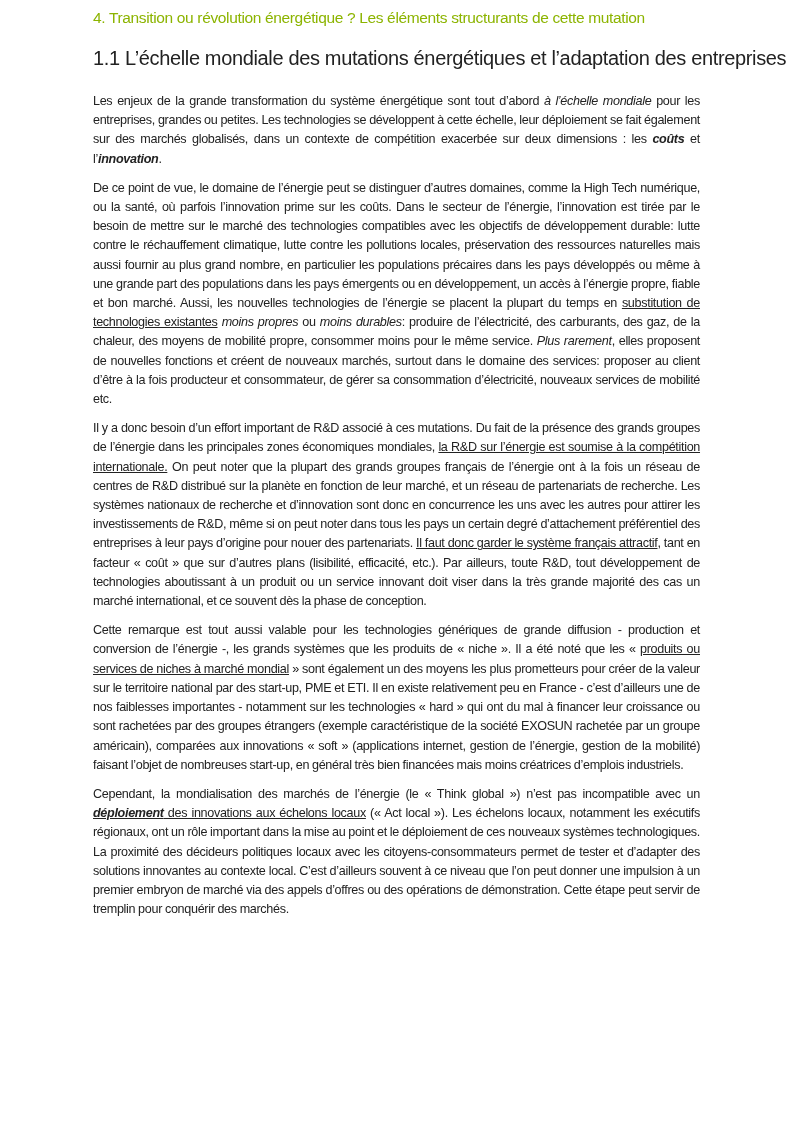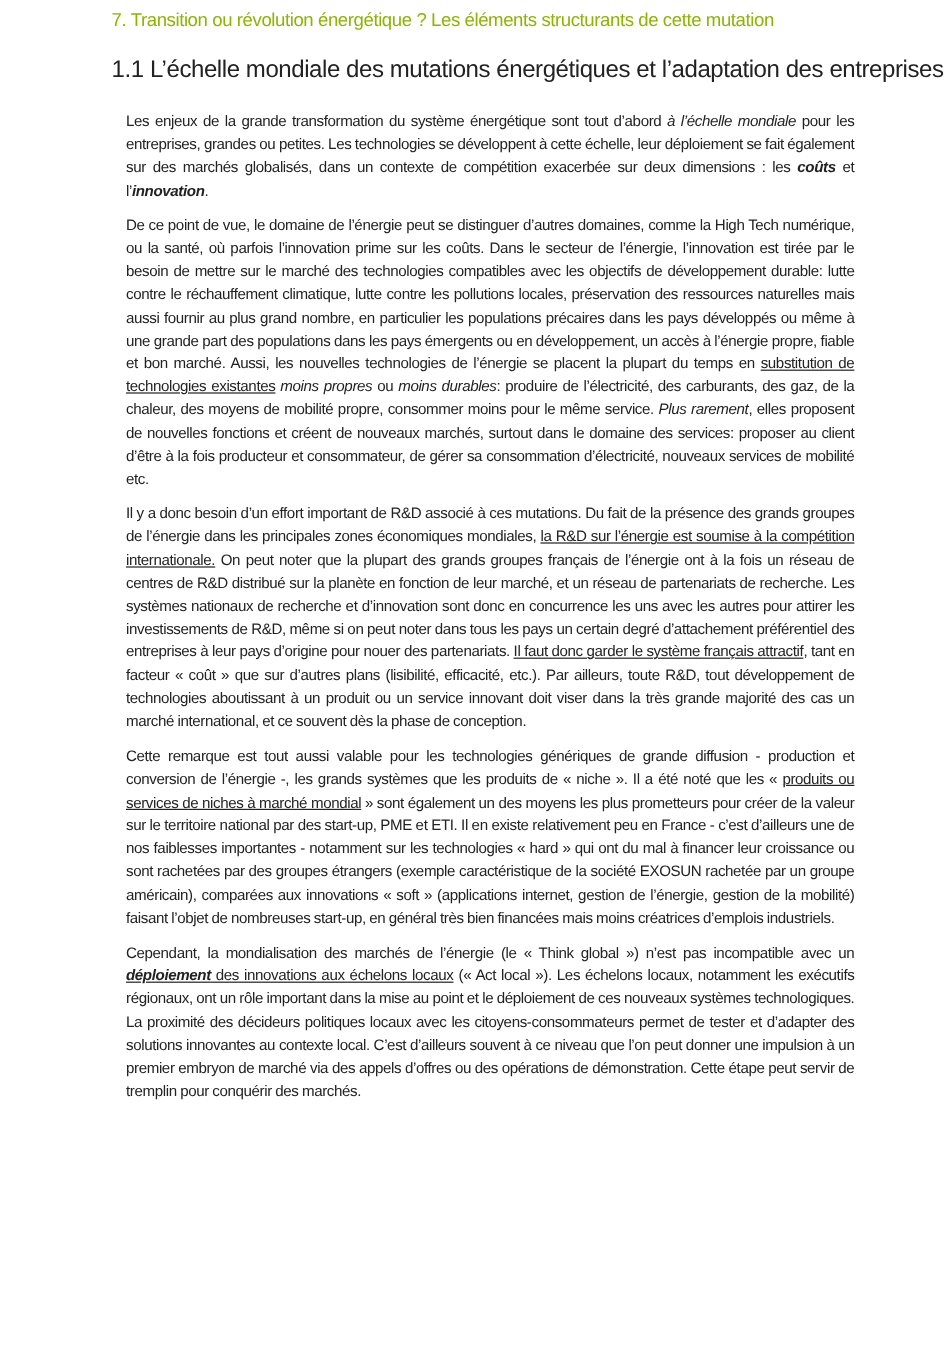--- a/index.html
+++ b/index.html
@@ -9,34 +9,34 @@
       position: absolute; left: 0; top: 9px; width: 640px;
       font-family: "Liberation Sans", sans-serif; font-size: 15.5px;
       color: #8cb400; white-space: nowrap; letter-spacing: -0.35px;
     }
     .h2 {
       position: absolute; left: 0; top: 47px; width: 640px;
       font-family: "Liberation Sans", sans-serif; font-size: 20px;
       color: #222; white-space: nowrap; letter-spacing: -0.35px;
     }
     .body-text {
-      position: absolute; left: 12px; top: 92px; width: 607px;
+      position: absolute; left: 0; top: 92px; width: 607px;
       font-family: "Liberation Sans", sans-serif; font-size: 12.6px;
       line-height: 19.2px; letter-spacing: -0.32px; word-spacing: -0.3px;
     }
     .body-text p { margin: 0 0 10px 0; text-align: justify; }
     .u { text-decoration: underline; }
     .i { font-style: italic; }
     .b { font-weight: bold; }
   </style>
 </head>
 <body>
 
 <div class="page">
-  <div class="h1">7. Transition ou révolution énergétique ? Les éléments structurants de cette mutation</div>
+  <div class="h1">4. Transition ou révolution énergétique ? Les éléments structurants de cette mutation</div>
   <div class="h2">1.1 L’échelle mondiale des mutations énergétiques et l’adaptation des entreprises</div>
 
   <div class="body-text">
     <p><span>Les enjeux de la grande transformation du système énergétique sont tout d’abord </span><span class="i">à l’échelle mondiale</span><span> pour les entreprises, grandes ou petites. Les technologies se développent à cette échelle, leur déploiement se fait également sur des marchés globalisés, dans un contexte de compétition exacerbée sur deux dimensions : les </span><span class="b i">coûts</span><span> et l’</span><span class="b i">innovation</span><span>.</span></p>
 
     <p><span>De ce point de vue, le domaine de l’énergie peut se distinguer d’autres domaines, comme la High Tech numérique, ou la santé, où parfois l’innovation prime sur les coûts. Dans le secteur de l’énergie, l’innovation est tirée par le besoin de mettre sur le marché des technologies compatibles avec les objectifs de développement durable: lutte contre le réchauffement climatique, lutte contre les pollutions locales, préservation des ressources naturelles mais aussi fournir au plus grand nombre, en particulier les populations précaires dans les pays développés ou même à une grande part des populations dans les pays émergents ou en développement, un accès à l’énergie propre, fiable et bon marché. Aussi, les nouvelles technologies de l’énergie se placent la plupart du temps en </span><span class="u">substitution de technologies existantes</span><span> </span><span class="i">moins propres</span><span> ou </span><span class="i">moins durables</span><span>: produire de l’électricité, des carburants, des gaz, de la chaleur, des moyens de mobilité propre, consommer moins pour le même service. </span><span class="i">Plus rarement</span><span>, elles proposent de nouvelles fonctions et créent de nouveaux marchés, surtout dans le domaine des services: proposer au client d’être à la fois producteur et consommateur, de gérer sa consommation d’électricité, nouveaux services de mobilité etc.</span></p>
 
     <p><span>Il y a donc besoin d’un effort important de R&amp;D associé à ces mutations. Du fait de la présence des grands groupes de l’énergie dans les principales zones économiques mondiales, </span><span class="u">la R&amp;D sur l’énergie est soumise à la compétition internationale.</span><span> On peut noter que la plupart des grands groupes français de l’énergie ont à la fois un réseau de centres de R&amp;D distribué sur la planète en fonction de leur marché, et un réseau de partenariats de recherche. Les systèmes nationaux  de recherche et d’innovation sont donc en concurrence les uns avec les autres pour attirer les investissements de R&amp;D, même si on peut noter dans tous les pays un certain degré d’attachement préférentiel des entreprises à leur pays d’origine pour nouer des partenariats. </span><span class="u">Il faut donc garder le système français attractif</span><span>, tant en facteur « coût » que sur d’autres plans (lisibilité, efficacité, etc.). Par ailleurs, toute R&amp;D, tout développement de technologies aboutissant à un produit ou un service innovant doit viser dans la très grande majorité des cas un marché international, et ce souvent dès la phase de conception.</span></p>
 
     <p><span>Cette remarque est tout aussi valable pour les technologies génériques de grande diffusion - production et conversion de l’énergie -, les grands systèmes que les produits de « niche ». Il a été noté que les « </span><span class="u">produits ou services de niches à marché mondial</span><span> » sont également un des moyens les plus prometteurs pour créer de la valeur sur le territoire national par des start-up, PME et ETI. Il en existe relativement peu en France - c’est d’ailleurs une de nos faiblesses importantes - notamment sur les technologies « hard » qui ont du mal à financer leur croissance ou sont rachetées par des groupes étrangers (exemple caractéristique de la société EXOSUN rachetée par un groupe américain), comparées aux innovations « soft » (applications internet, gestion de l’énergie, gestion de la mobilité) faisant l’objet de nombreuses start-up, en général très bien financées mais moins créatrices d’emplois industriels.</span></p>

